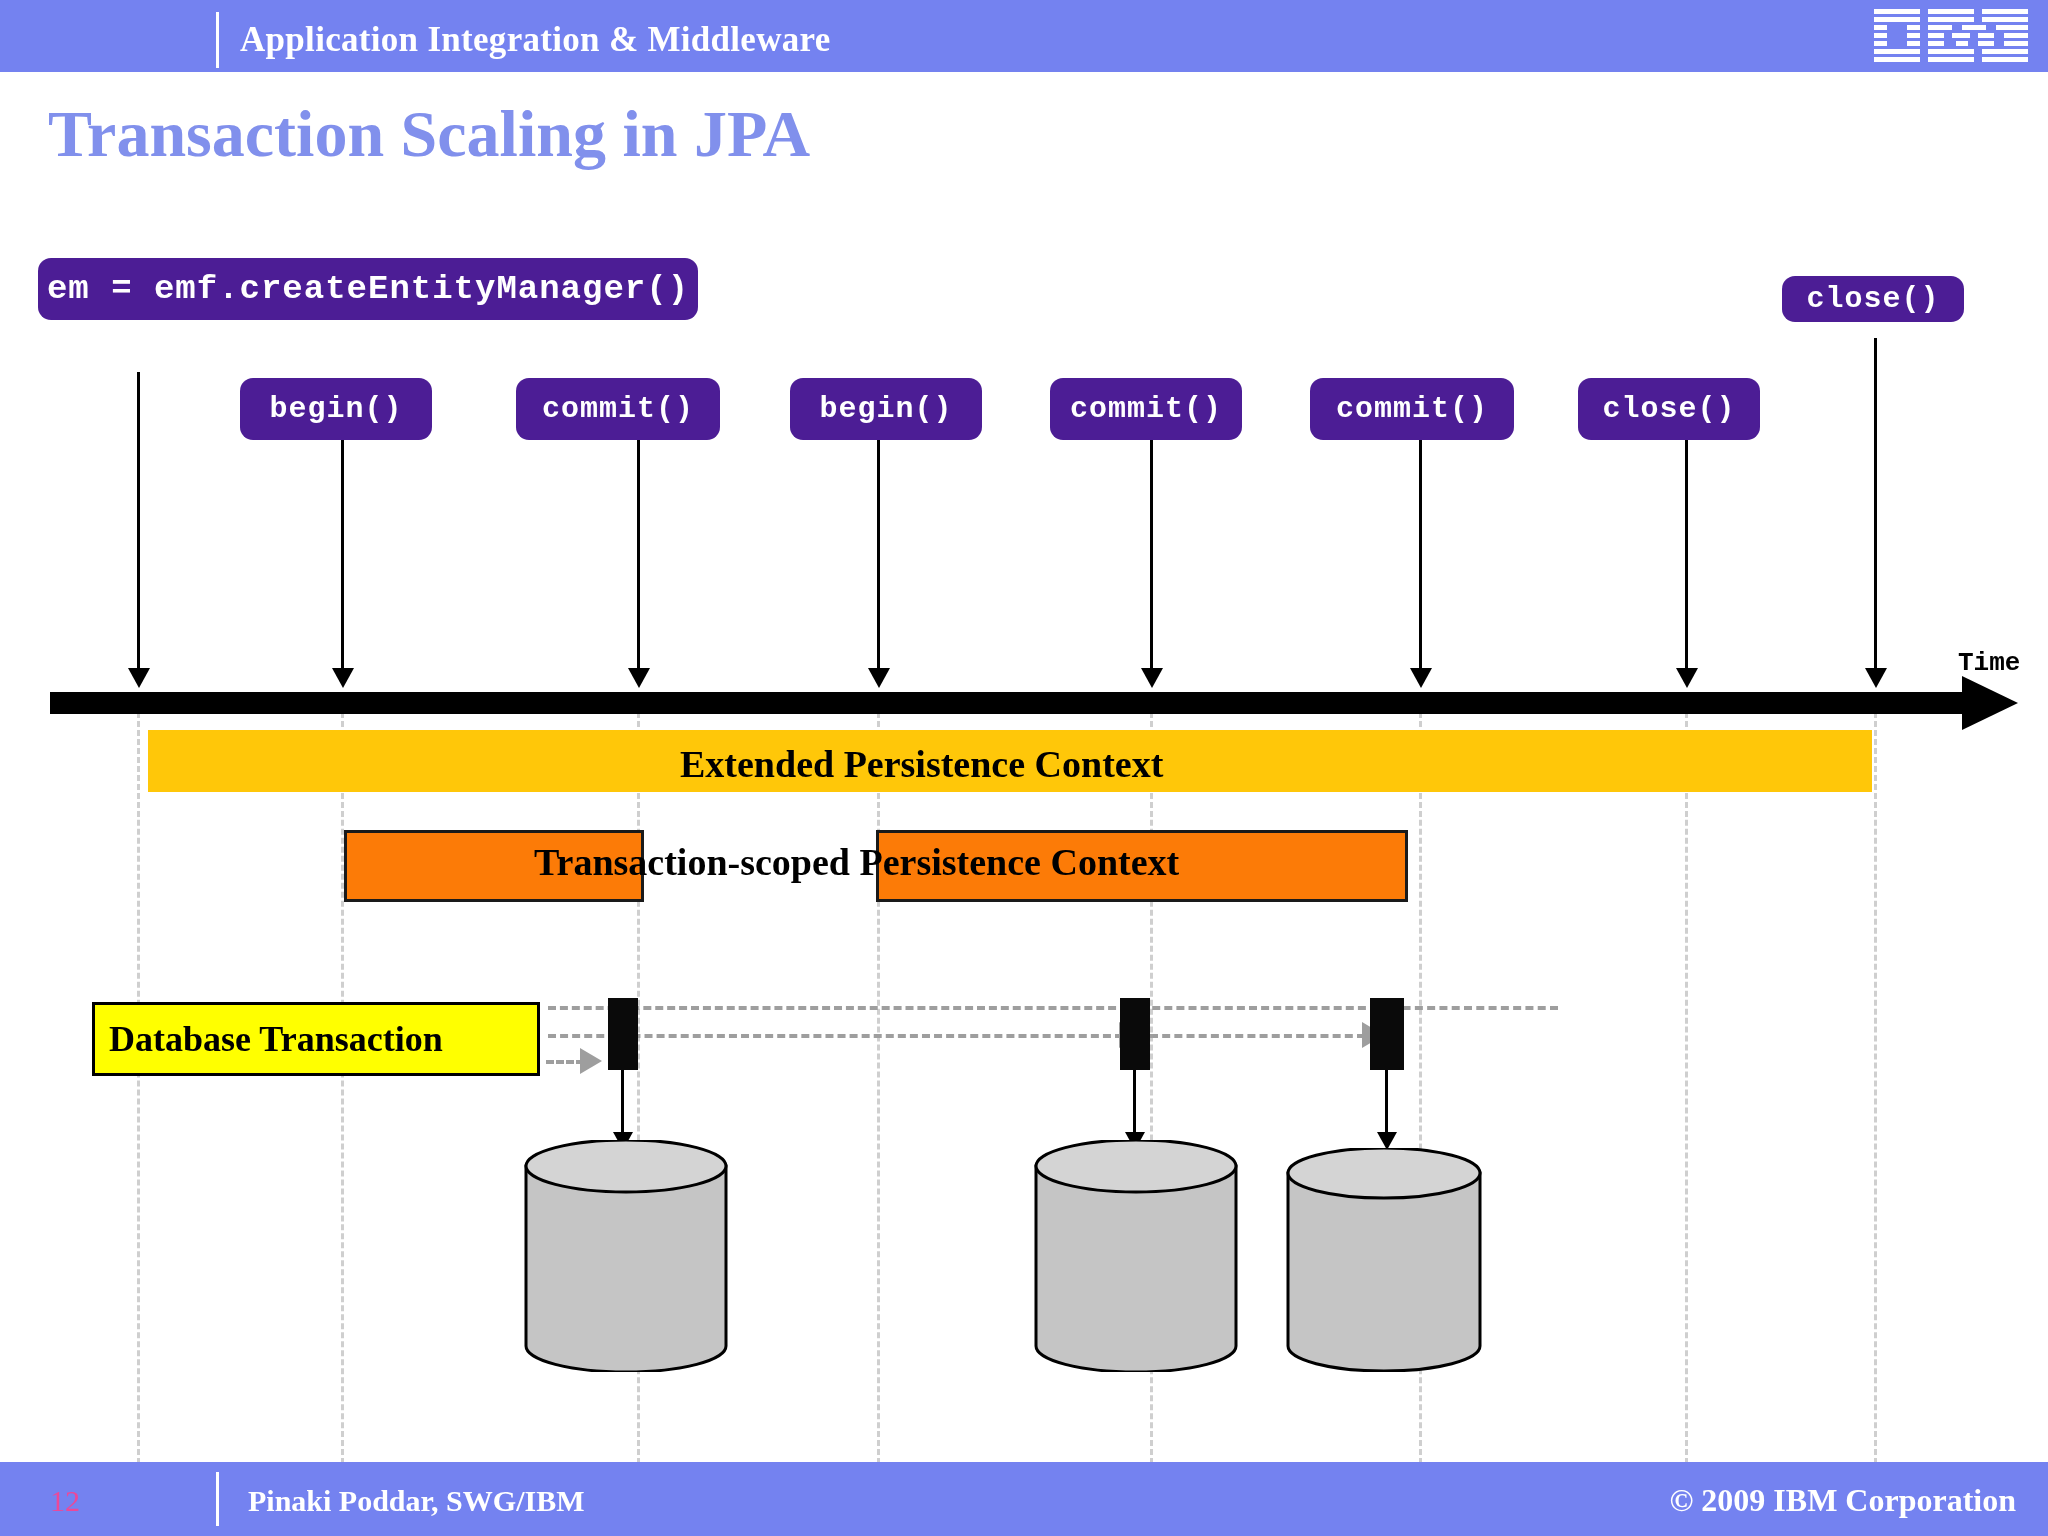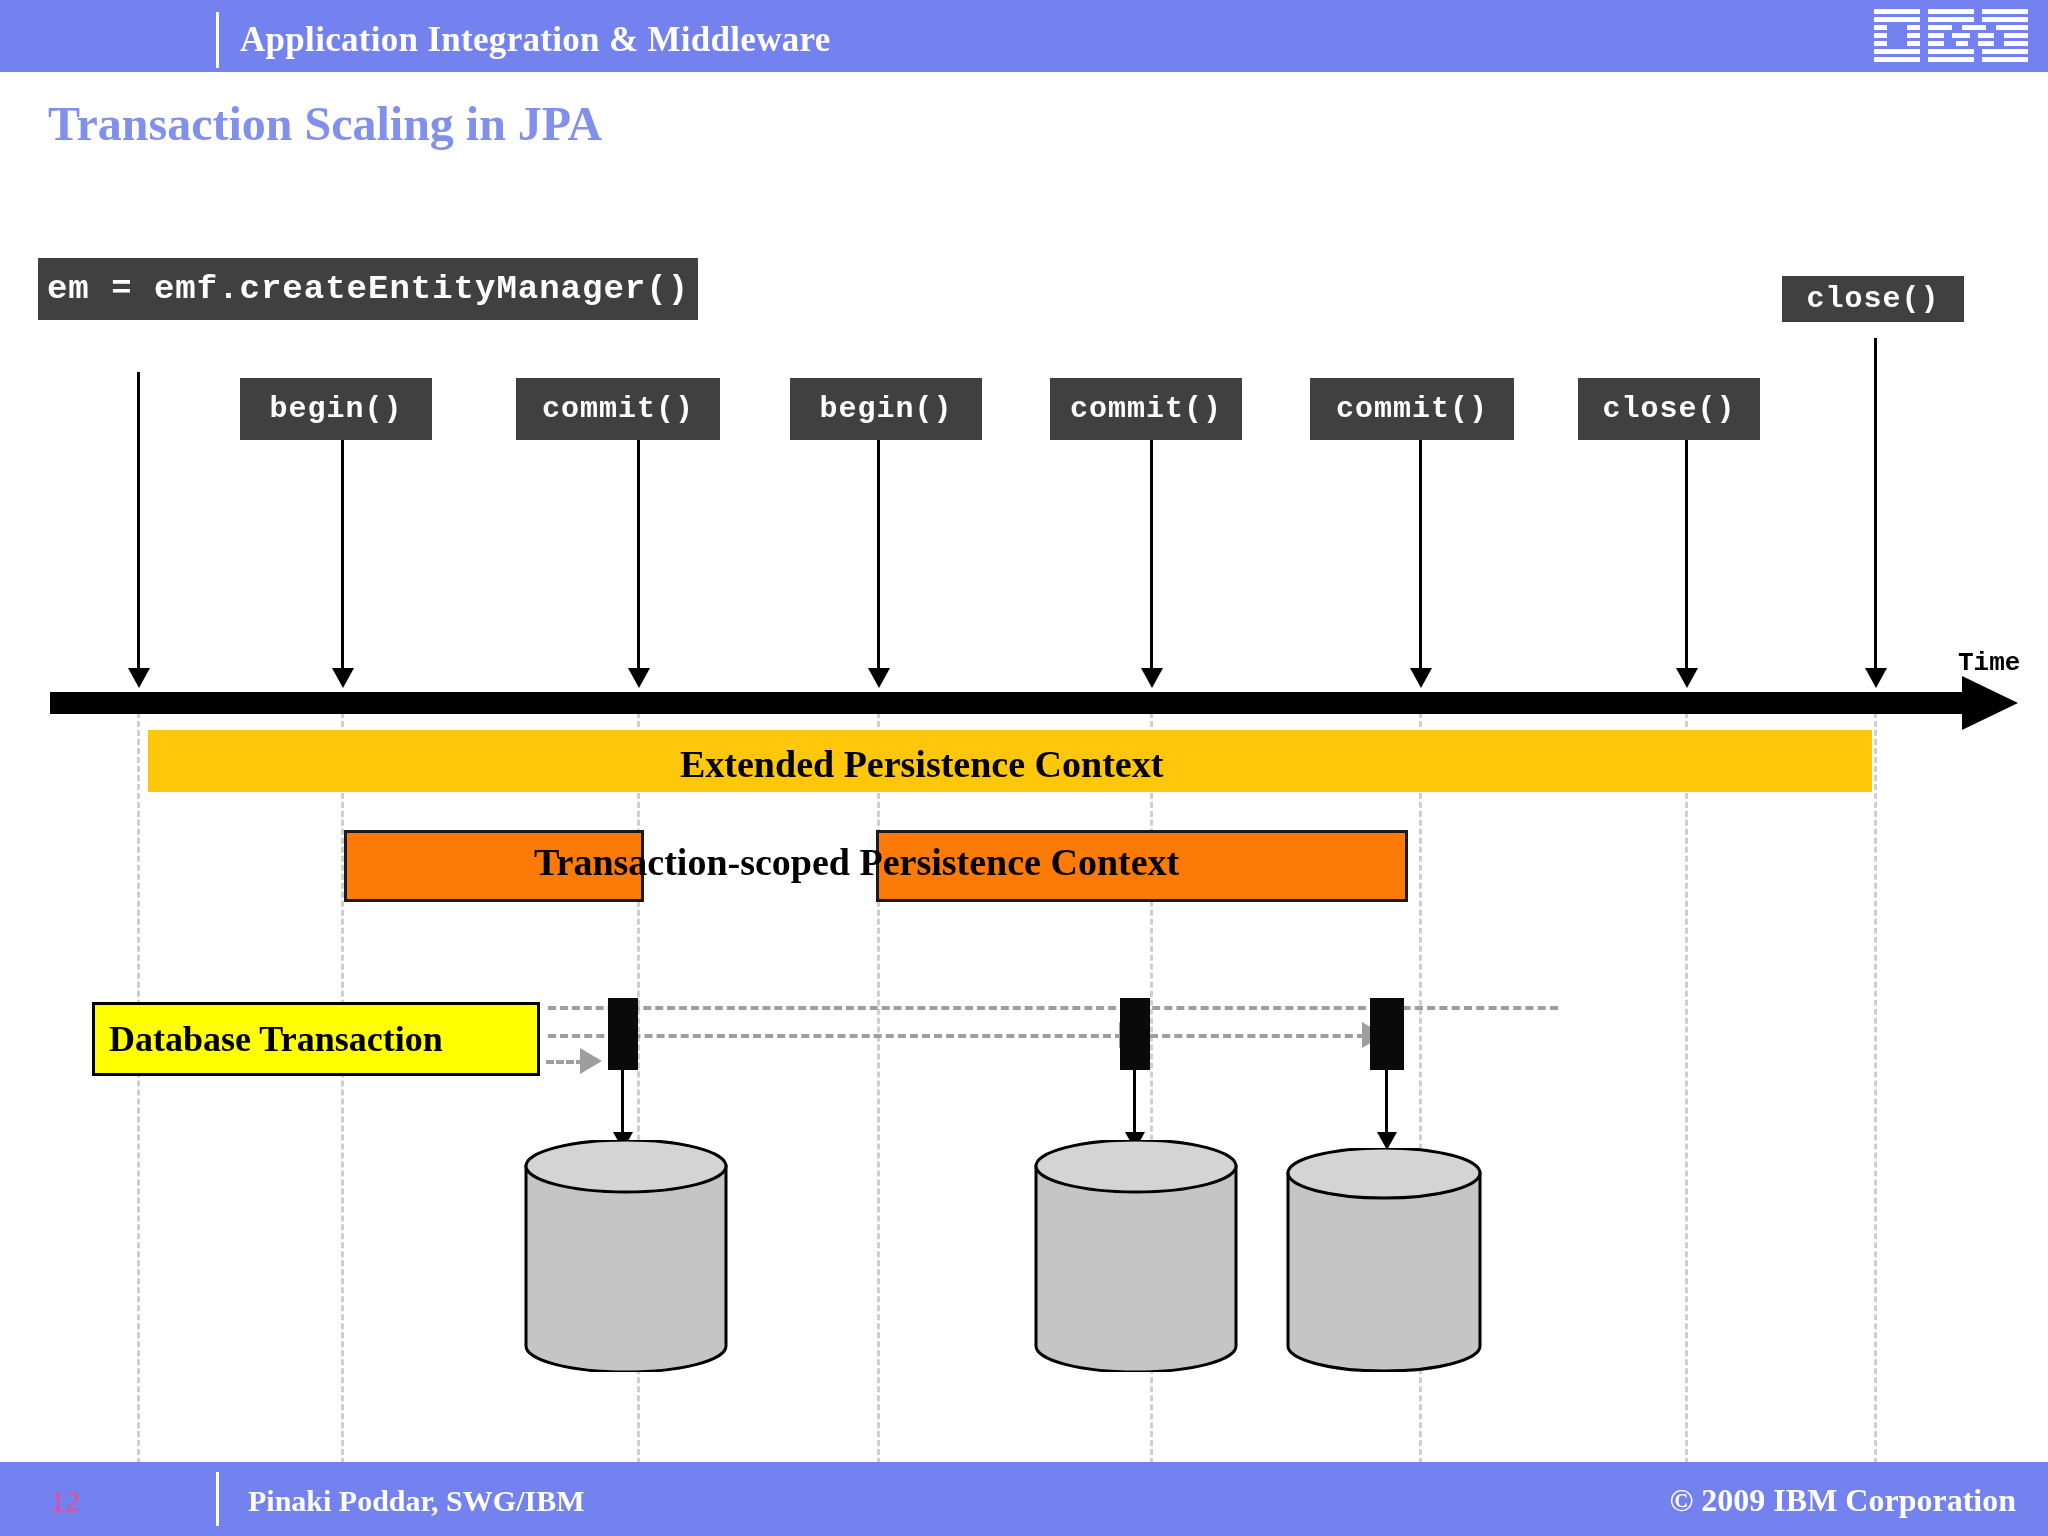--- a/index.html
+++ b/index.html
@@ -26,29 +26,29 @@
   
   .ibm-logo{
     position:absolute;right:16px;top:8px;width:160px;height:56px;
   }
   .ibm-logo svg{display:block;}
 
   
   .slide-title{
     position:absolute;left:48px;top:96px;
     font-family:"Liberation Serif", serif;
-    font-weight:bold;font-size:48px;color:#8190ec;white-space:nowrap;
+    font-weight:bold;font-size:66px;color:#8190ec;white-space:nowrap;
   }
 
   
   .codebox{
-    position:absolute;background:#404040;color:#ffffff;
+    position:absolute;background:#4c1d95;color:#ffffff;
     font-family:"Liberation Mono", monospace;font-weight:bold;
     display:flex;align-items:center;justify-content:center;
-    white-space:nowrap;letter-spacing:1px;
+    white-space:nowrap;letter-spacing:1px;border-radius:13px;
   }
 
   
   .drop{
     position:absolute;width:3px;background:#000000;
   }
   .drop-head{
     position:absolute;width:0;height:0;
     border-left:11px solid transparent;border-right:11px solid transparent;
     border-top:20px solid #000000;

